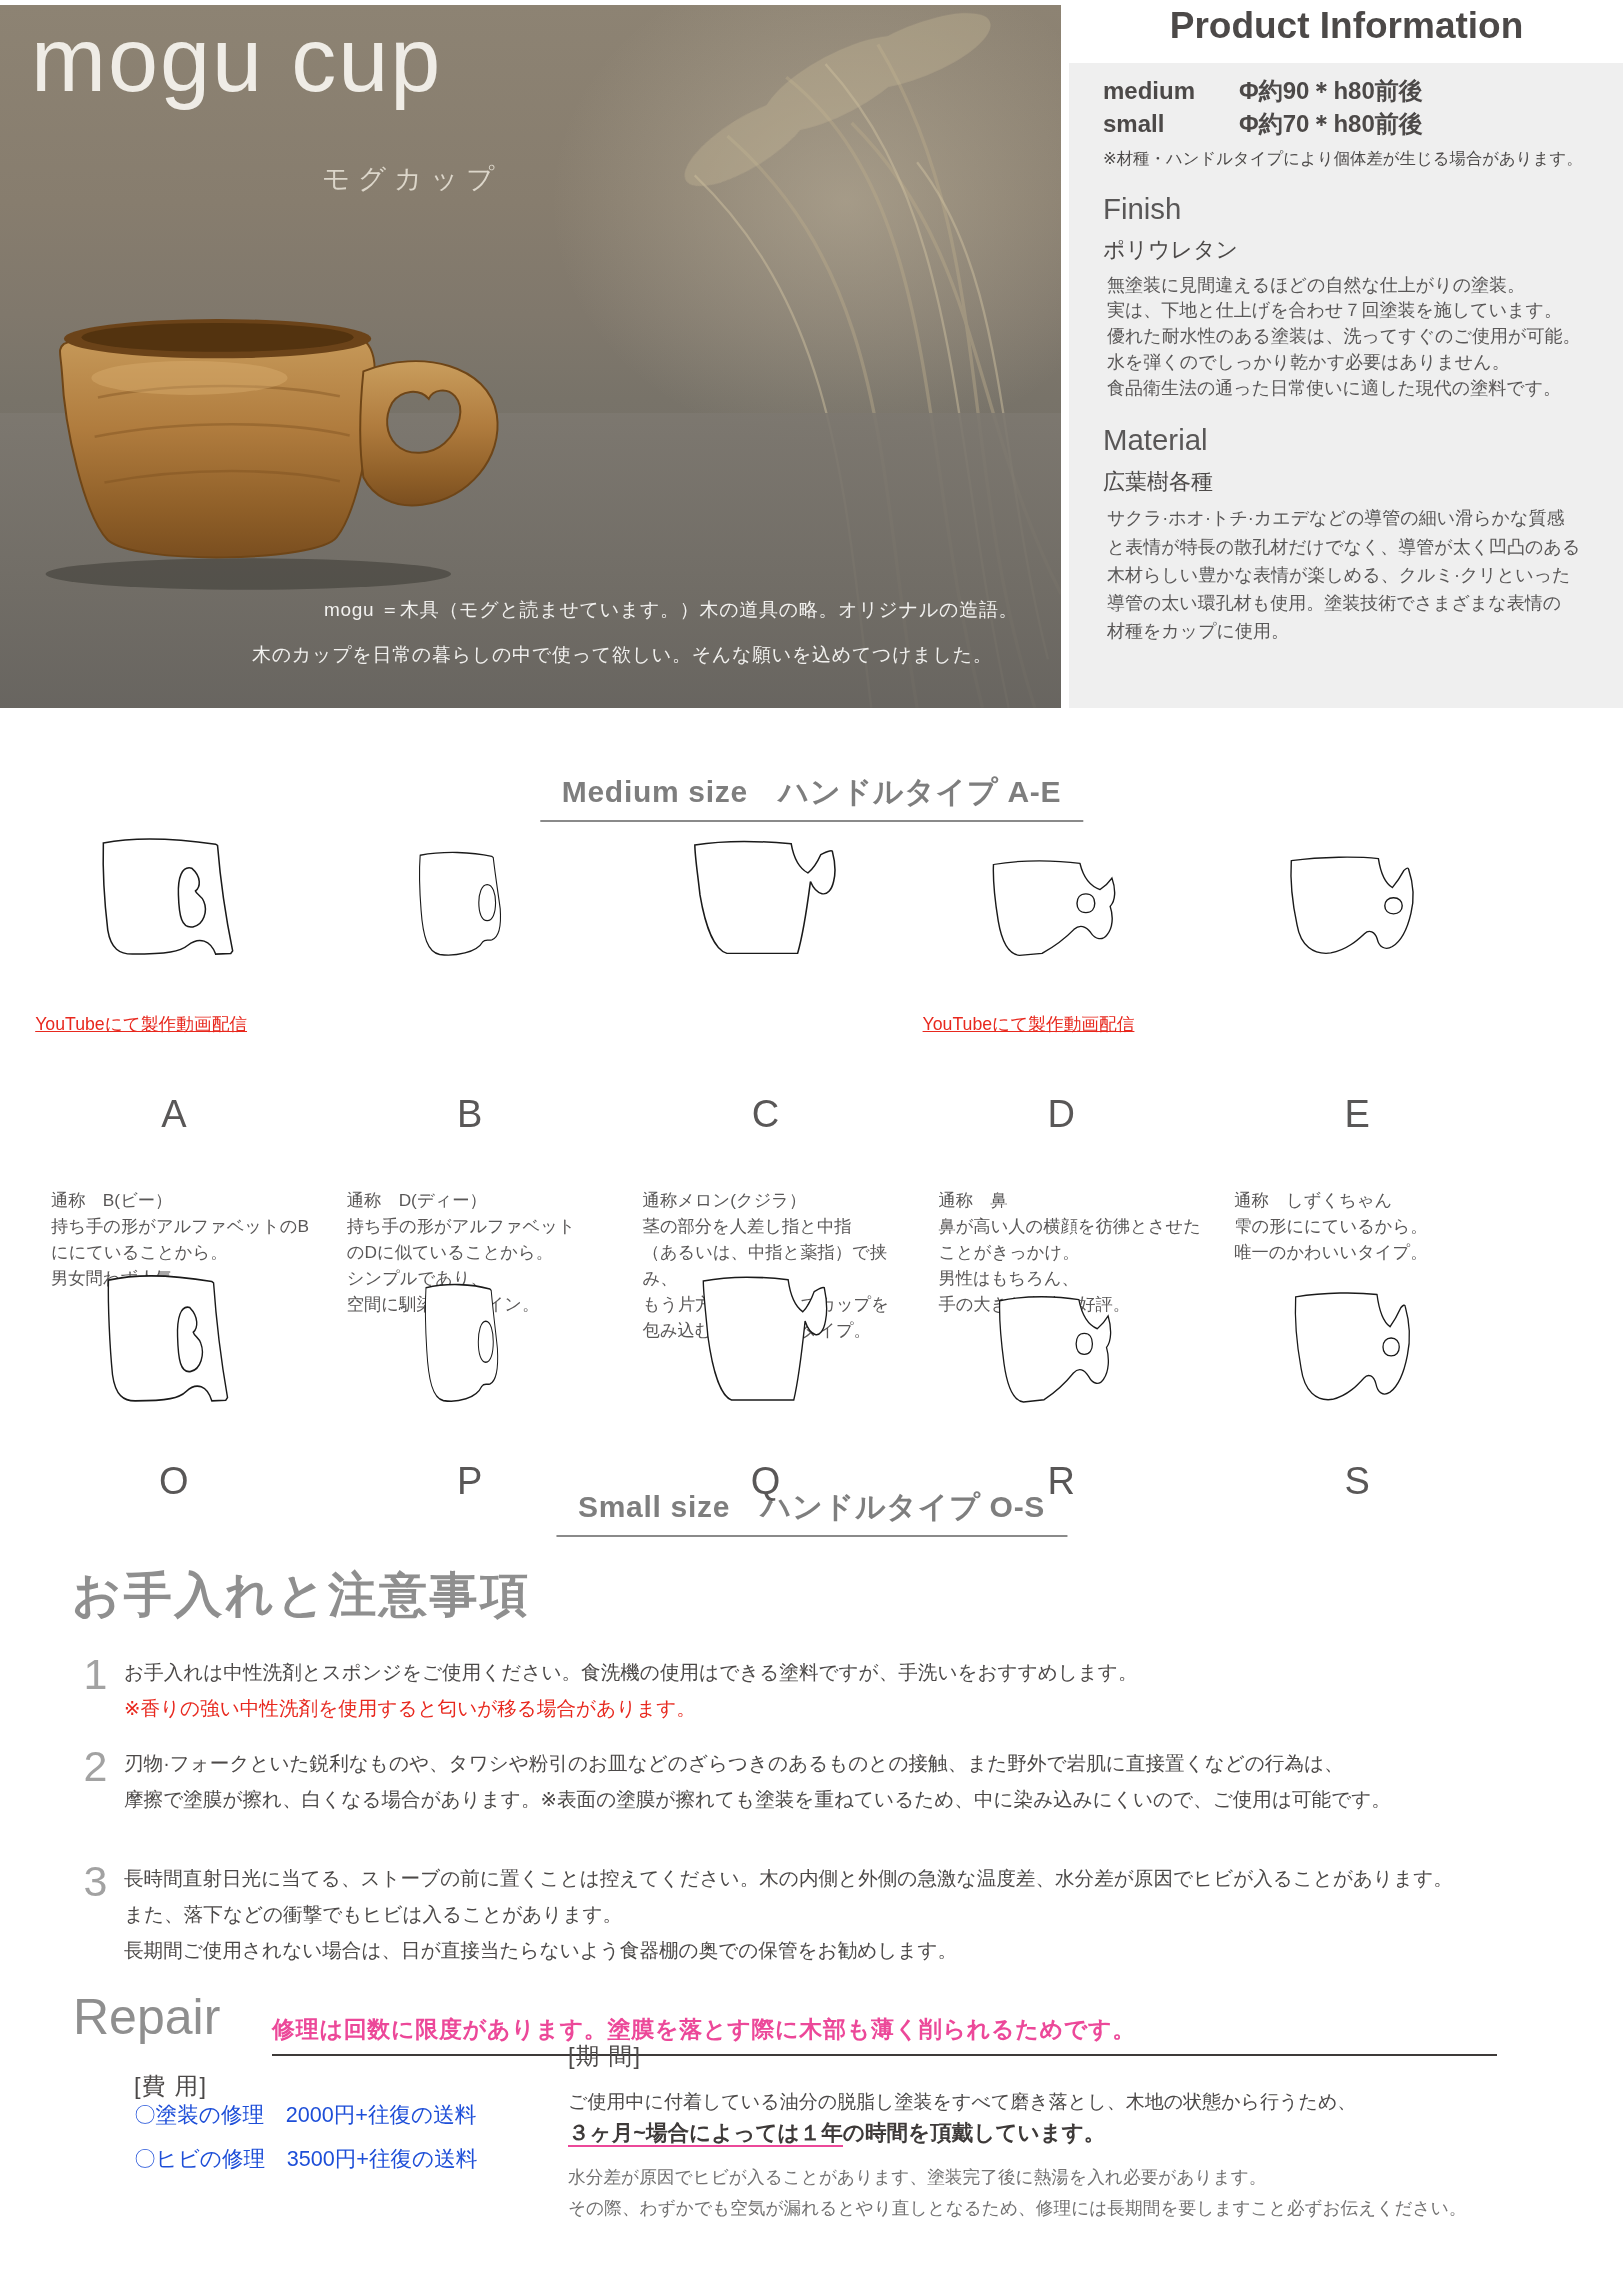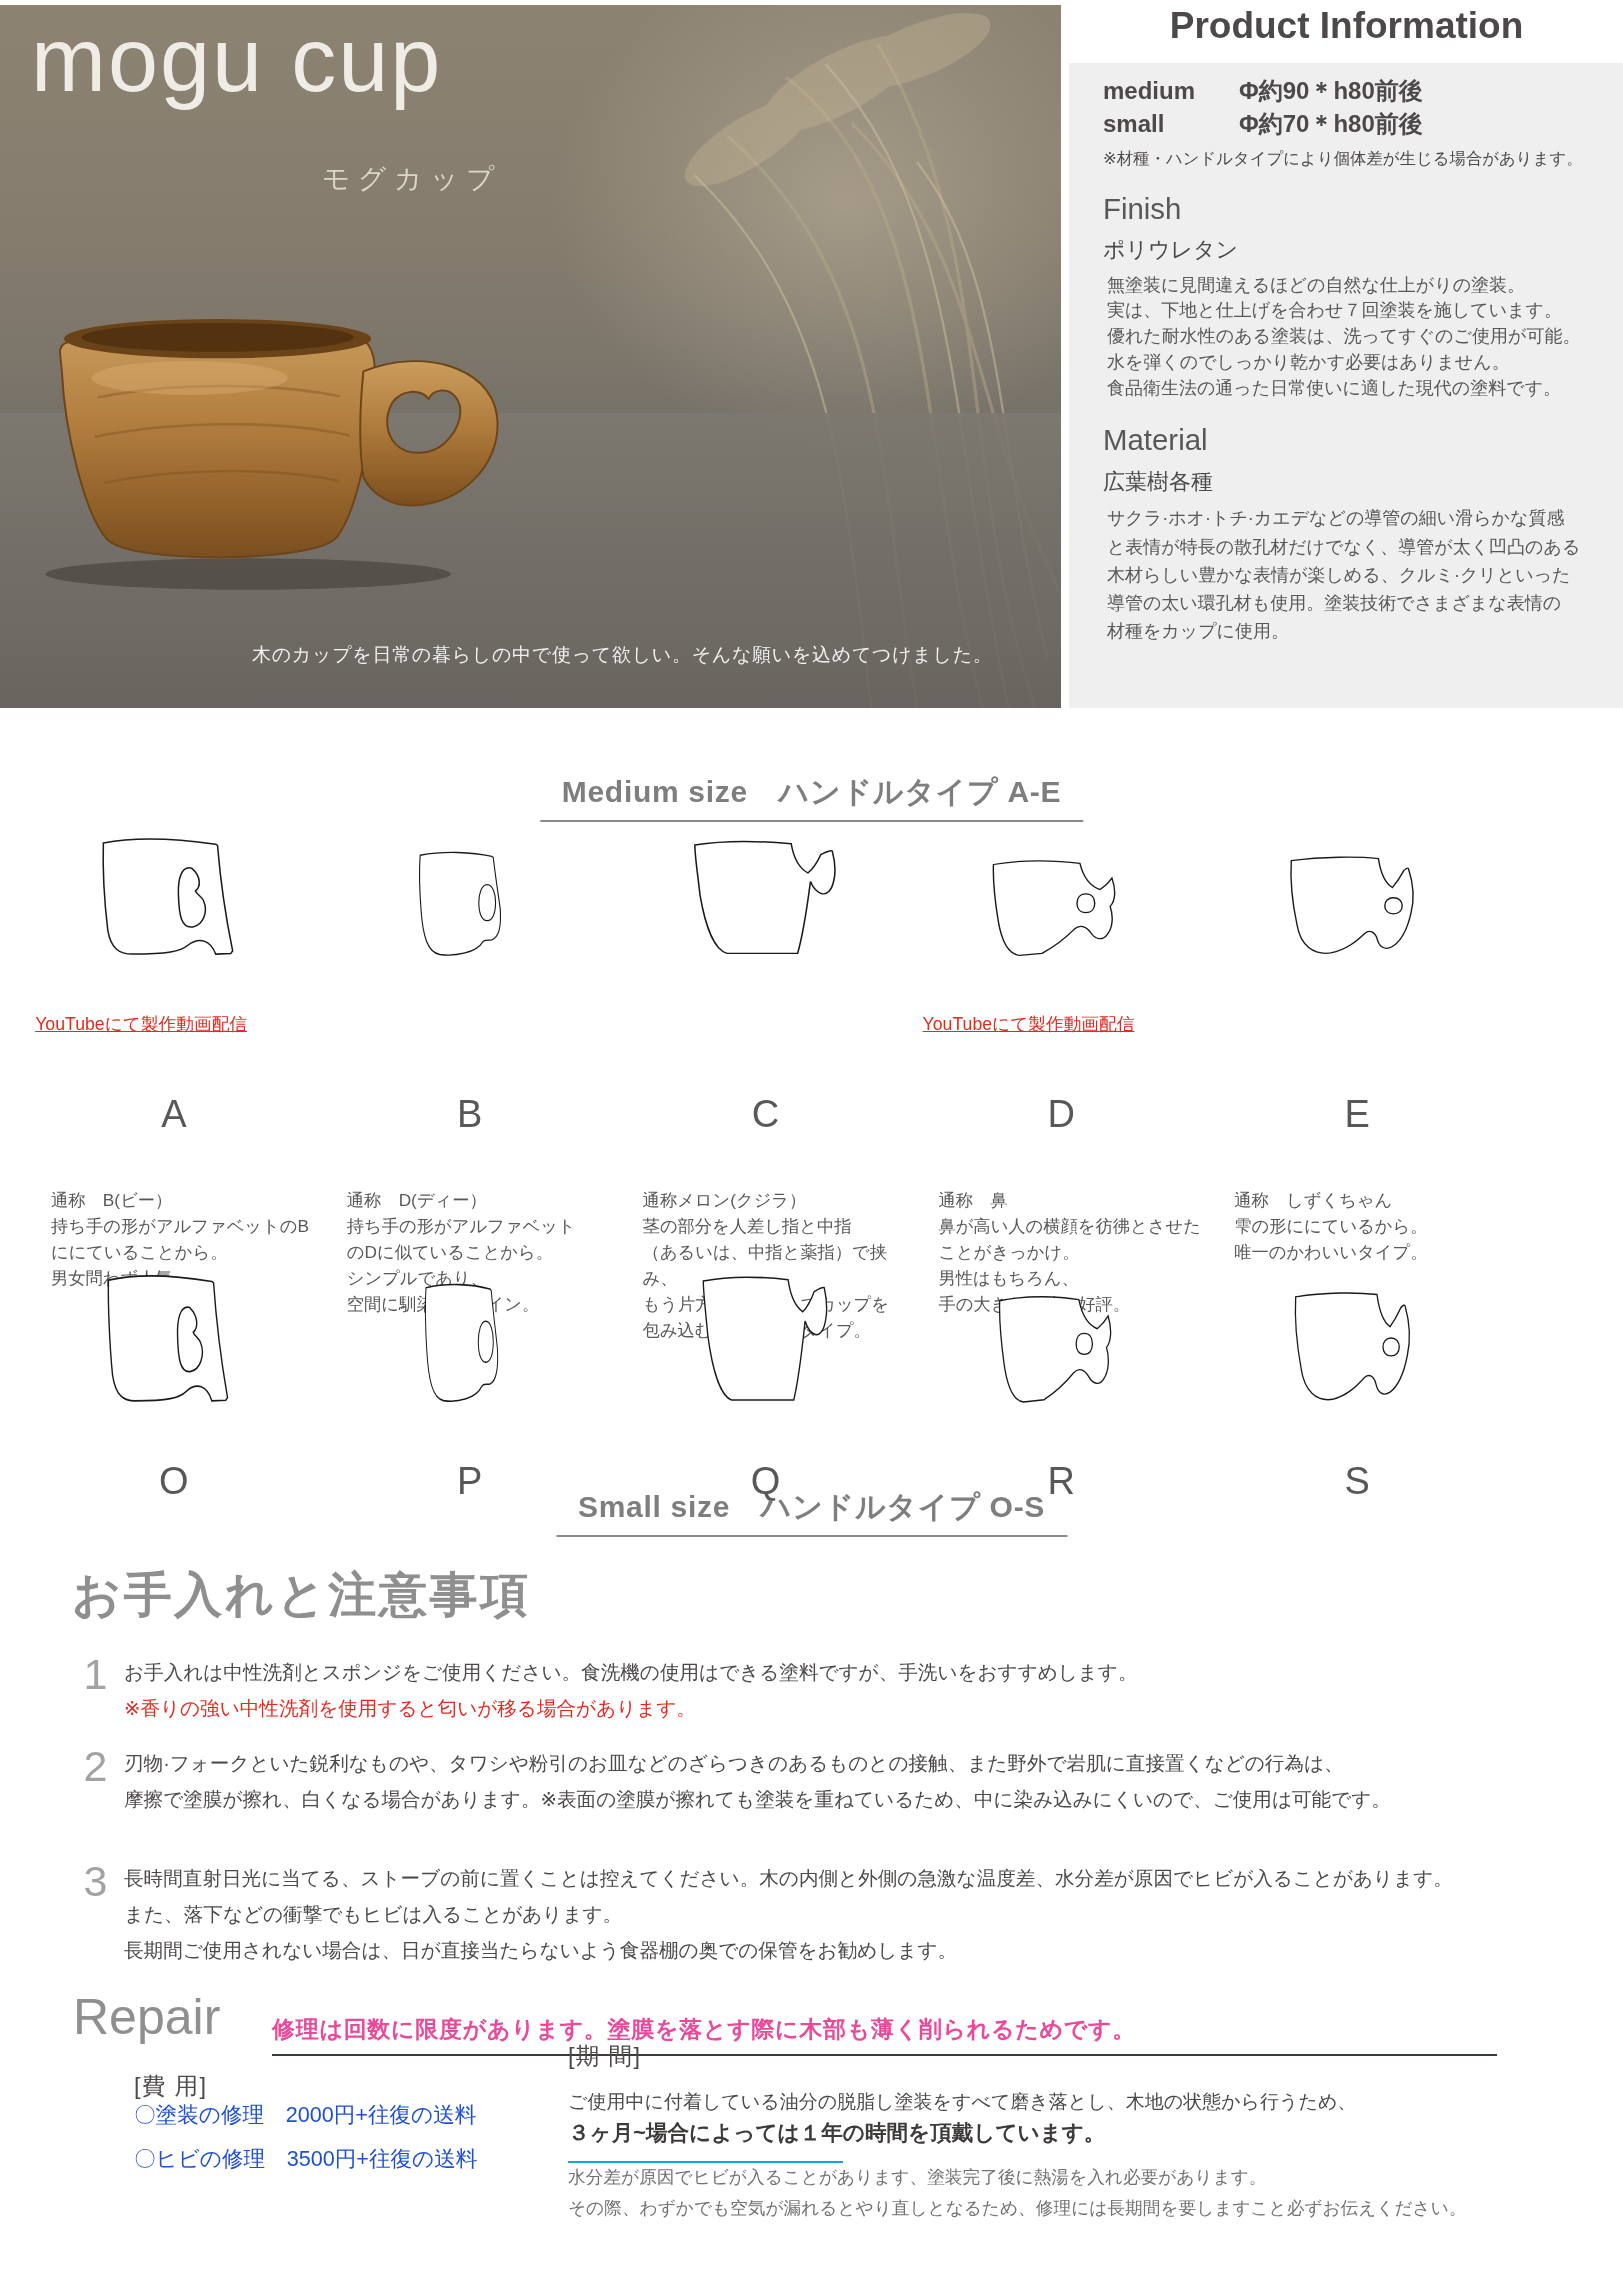--- a/index.html
+++ b/index.html
@@ -59,21 +59,21 @@
   
   .repair-h{position:absolute;left:73px;top:1988px;font-size:50px;font-weight:500;color:#8f8f8f;}
   .repair-notice{position:absolute;left:272px;top:2014px;width:1225px;font-size:23px;font-weight:700;
                  color:#ec4899;padding-bottom:9.2px;border-bottom:2.6px solid #3e3a39;letter-spacing:0.7px;}
   .cost-h,.period-h{position:absolute;font-size:23.6px;color:#4c4948;letter-spacing:1.3px;}
   .cost-h{left:134px;top:2043px;margin-top:27px;}
   .period-h{left:568px;top:2040px;}
   .cost-rows{position:absolute;left:134px;top:2093px;font-size:21.6px;font-weight:500;color:#1d4ed8;line-height:2.05;}
   .period-l1{position:absolute;left:568px;top:2089px;font-size:19px;color:#4c4948;}
   .period-l2{position:absolute;left:568px;top:2118px;font-size:21.6px;font-weight:700;color:#3e3a39;}
-  .period-l2 .ul{border-bottom:2px solid #0ea5e9;padding-bottom:16px;}
+  .period-l2 .ul{border-bottom:2px solid #ec4899;padding-bottom:0;}
   .period-note1{position:absolute;left:568px;top:2165px;font-size:17.7px;color:#727171;}
   .period-note2{position:absolute;left:568px;top:2196px;font-size:17.7px;color:#727171;}
 </style>
 </head>
 <body>
 
 <div class="page">
 
   <div class="photo">
     <div class="haze"></div>
@@ -115,20 +115,21 @@
         <path d="M105,230 C240,204 400,206 495,228"></path>
         <path d="M120,300 C250,276 390,278 480,298"></path>
       </g>
       <path fill-rule="evenodd" fill="url(#wood)" stroke="#6e4517" stroke-width="3" d="M516,130 C606,94 708,122 720,196 C730,262 678,324 606,334 C562,340 530,320 516,292 C510,252 510,190 516,130 Z
                M560,178 C574,158 602,156 616,172 C622,158 644,154 656,168 C672,186 664,218 640,240 C620,258 584,260 566,242 C550,226 548,200 560,178 Z"></path>
       <ellipse cx="250" cy="140" rx="150" ry="26" fill="#e2b877" opacity="0.35"></ellipse>
     </svg>
 
     <div class="brand-title">mogu cup</div>
     <div class="brand-sub">モグカップ</div>
+    <div class="caption1">mogu ＝木具（モグと読ませています。）木の道具の略。オリジナルの造語。</div>
     <div class="caption2">木のカップを日常の暮らしの中で使って欲しい。そんな願いを込めてつけました。</div>
   </div>
 
   <div class="pi-title">Product Information</div>
 
   <div class="gray-panel">
     <div class="size-row">
       <span class="lab">medium</span><span>Φ約90＊h80前後</span>
     </div>
     <div class="size-row">

